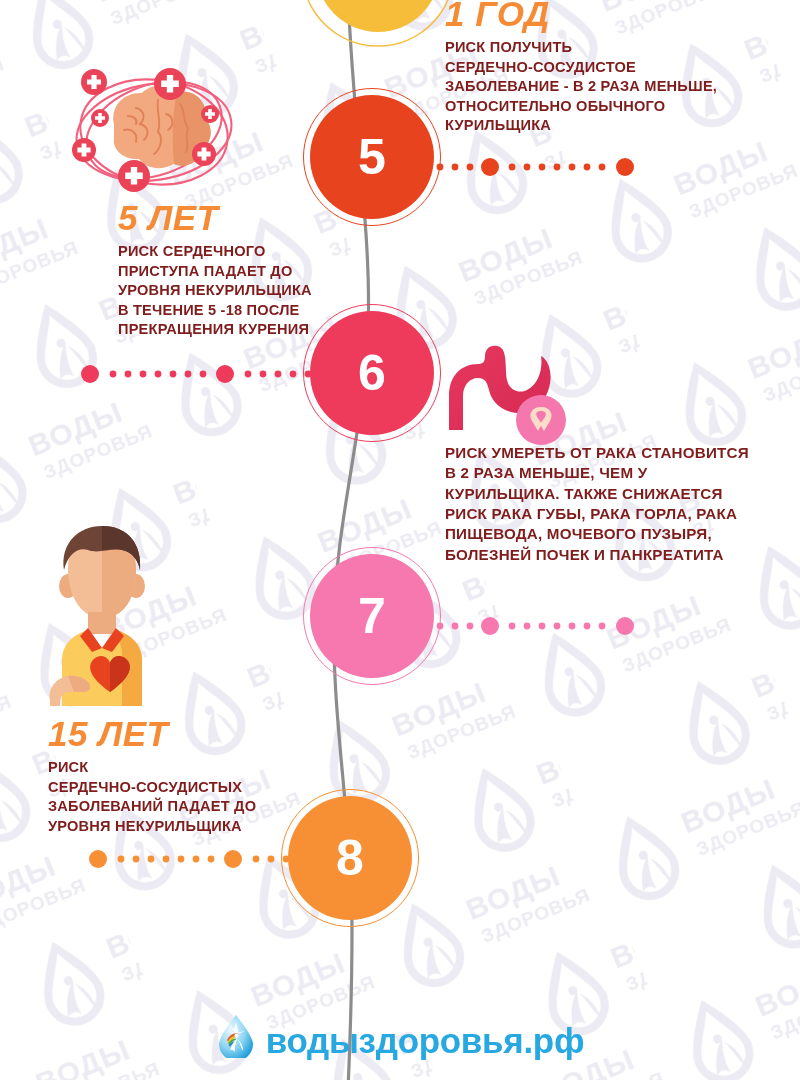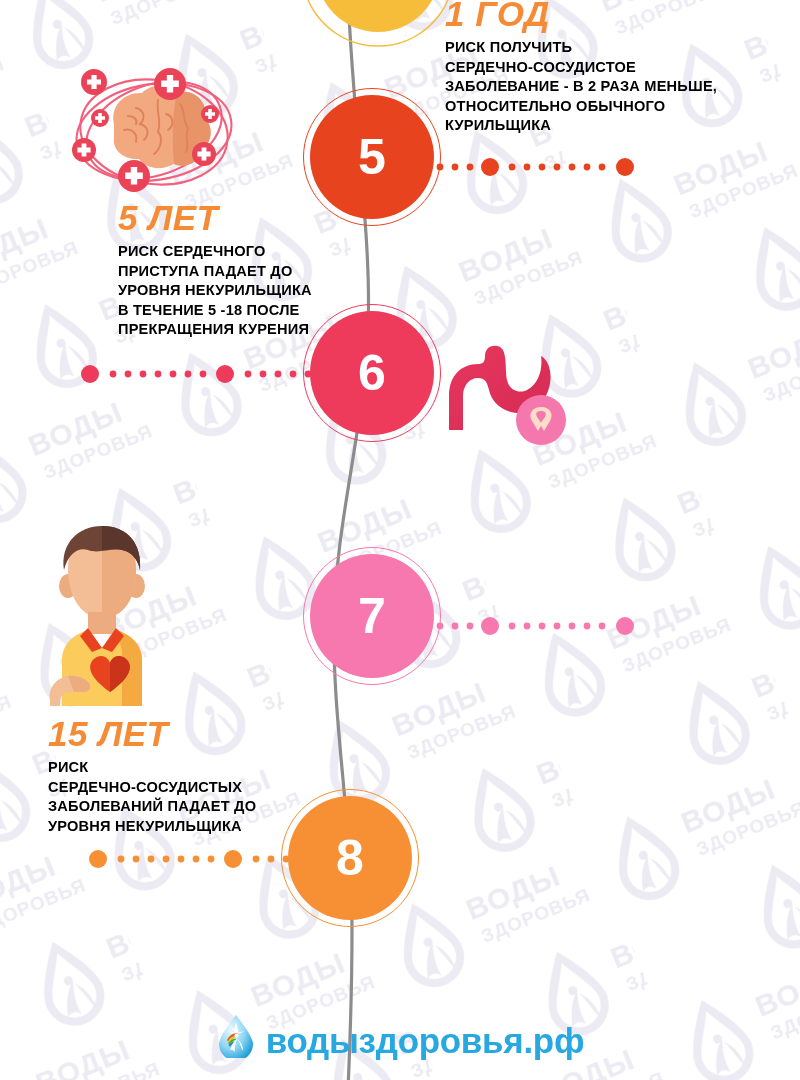--- a/index.html
+++ b/index.html
@@ -53,21 +53,21 @@
     font-weight:bold;
     font-style:italic;
     letter-spacing:.5px;
     line-height:1;
     margin-bottom:7px;
     white-space:nowrap;
   }
   .block p{
     font-size:14.6px;
     font-weight:bold;
-    color:#000000;
+    color:#7f1d1d;
     line-height:1.34;
     letter-spacing:.2px;
     white-space:pre-line;
   }
 
   
   .conn{ position:absolute; z-index:5; height:16px; }
 
   
   #footer{
@@ -257,20 +257,26 @@
            L18 88 L4 88 L4 54 C4 34 16 22 33 22 C38 22 40 20 40 14
            C40 8 44 4 48 4 Z" fill="url(#stomachGrad)"></path>
   <g transform="translate(96,78)">
     <circle r="25" fill="#f478ae"></circle>
     <path d="M0 -13 C9 -13 13 -6 9 1 L3 11 L-1 4 L4 -3 C6 -7 4 -9 0 -9
              C-4 -9 -6 -7 -4 -3 L1 4 L-3 11 L-9 1 C-13 -6 -9 -13 0 -13 Z" fill="#fbdcc8"></path>
   </g>
 </svg>
 
 <div class="block" style="left:445px; top:443px; width:340px;">
+  <p style="font-size:15.2px;">РИСК УМЕРЕТЬ ОТ РАКА СТАНОВИТСЯ
+В 2 РАЗА МЕНЬШЕ, ЧЕМ У
+КУРИЛЬЩИКА. ТАКЖЕ СНИЖАЕТСЯ
+РИСК РАКА ГУБЫ, РАКА ГОРЛА, РАКА
+ПИЩЕВОДА, МОЧЕВОГО ПУЗЫРЯ,
+БОЛЕЗНЕЙ ПОЧЕК И ПАНКРЕАТИТА</p>
 </div>
 
 <svg class="conn" style="left:404px; top:617px; width:240px; height:18px;" viewBox="0 0 240 18" xmlns="http://www.w3.org/2000/svg">
   <g fill="#f778ae">
     <circle cx="6" cy="9" r="3.4"></circle>
       <circle cx="21" cy="9" r="3.4"></circle>
     <circle cx="36" cy="9" r="3.4"></circle>
       <circle cx="51" cy="9" r="3.4"></circle>
     <circle cx="66" cy="9" r="3.4"></circle>
     <circle cx="86" cy="9" r="9"></circle>

